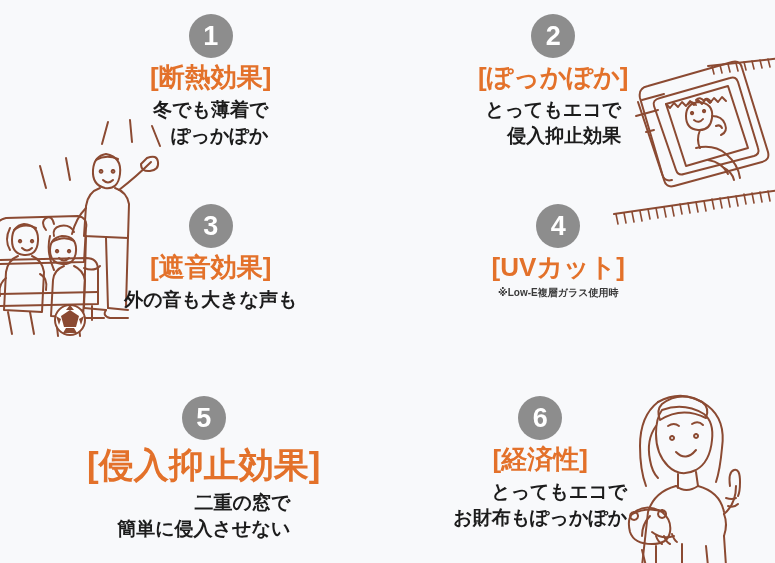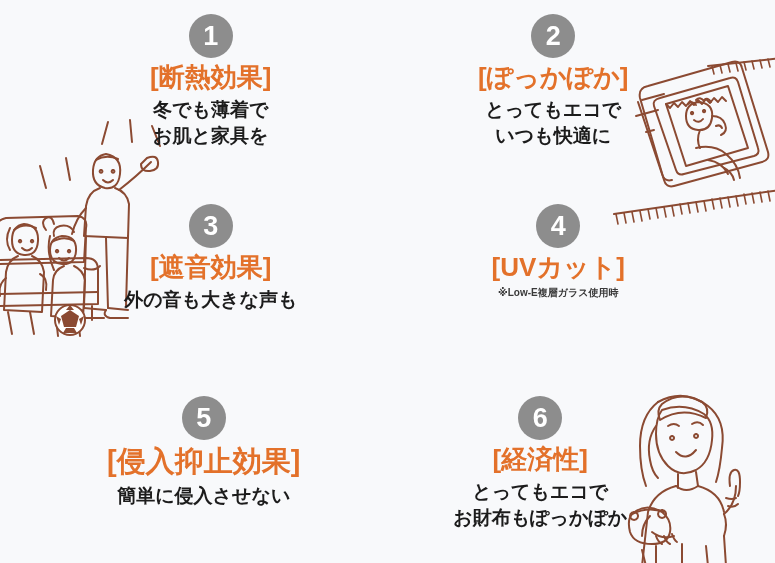--- a/index.html
+++ b/index.html
@@ -66,29 +66,29 @@
 
   .heading {
     margin-top: 4px;
     font-size: 26px;
     font-weight: bold;
     color: #e3712a;
     letter-spacing: 0px;
     white-space: nowrap;
     line-height: 1.2;
   }
-  .heading.wide { font-size: 29px; }
+  .heading.wide { font-size: 35px; }
 
   .desc {
     margin-top: 4px;
     font-size: 19px;
     font-weight: bold;
     color: #1c1c1c;
     line-height: 1.38;
-    text-align: center;
+    text-align: right;
     white-space: nowrap;
   }
 
   .note {
     margin-top: 3px;
     font-size: 10px;
     font-weight: bold;
     color: #3a3a3a;
     letter-spacing: 0px;
     white-space: nowrap;
@@ -244,30 +244,30 @@
     </svg>
   </div>
 
   <div class="grid">
 
     <div class="cell" id="cell-1">
       <div class="badge">1</div>
       <div class="heading">[断熱効果]</div>
       <div class="desc">
         <div>冬でも薄着で</div>
-        <div>お肌と家具を</div>
+        <div>ぽっかぽか</div>
       </div>
     </div>
 
     <div class="cell" id="cell-2">
       <div class="badge">2</div>
       <div class="heading">[ぽっかぽか]</div>
       <div class="desc">
         <div>とってもエコで</div>
-        <div>いつも快適に</div>
+        <div>侵入抑止効果</div>
       </div>
     </div>
 
     <div class="cell" id="cell-3">
       <div class="badge">3</div>
       <div class="heading">[遮音効果]</div>
       <div class="desc">
         <div>外の音も大きな声も</div>
       </div>
     </div>
@@ -275,20 +275,21 @@
     <div class="cell" id="cell-4">
       <div class="badge">4</div>
       <div class="heading">[UVカット]</div>
       <div class="note">※Low-E複層ガラス使用時</div>
     </div>
 
     <div class="cell" id="cell-5">
       <div class="badge">5</div>
       <div class="heading wide">[侵入抑止効果]</div>
       <div class="desc">
+        <div>二重の窓で</div>
         <div>簡単に侵入させない</div>
       </div>
     </div>
 
     <div class="cell" id="cell-6">
       <div class="badge">6</div>
       <div class="heading">[経済性]</div>
       <div class="desc">
         <div>とってもエコで</div>
         <div>お財布もぽっかぽか</div>

